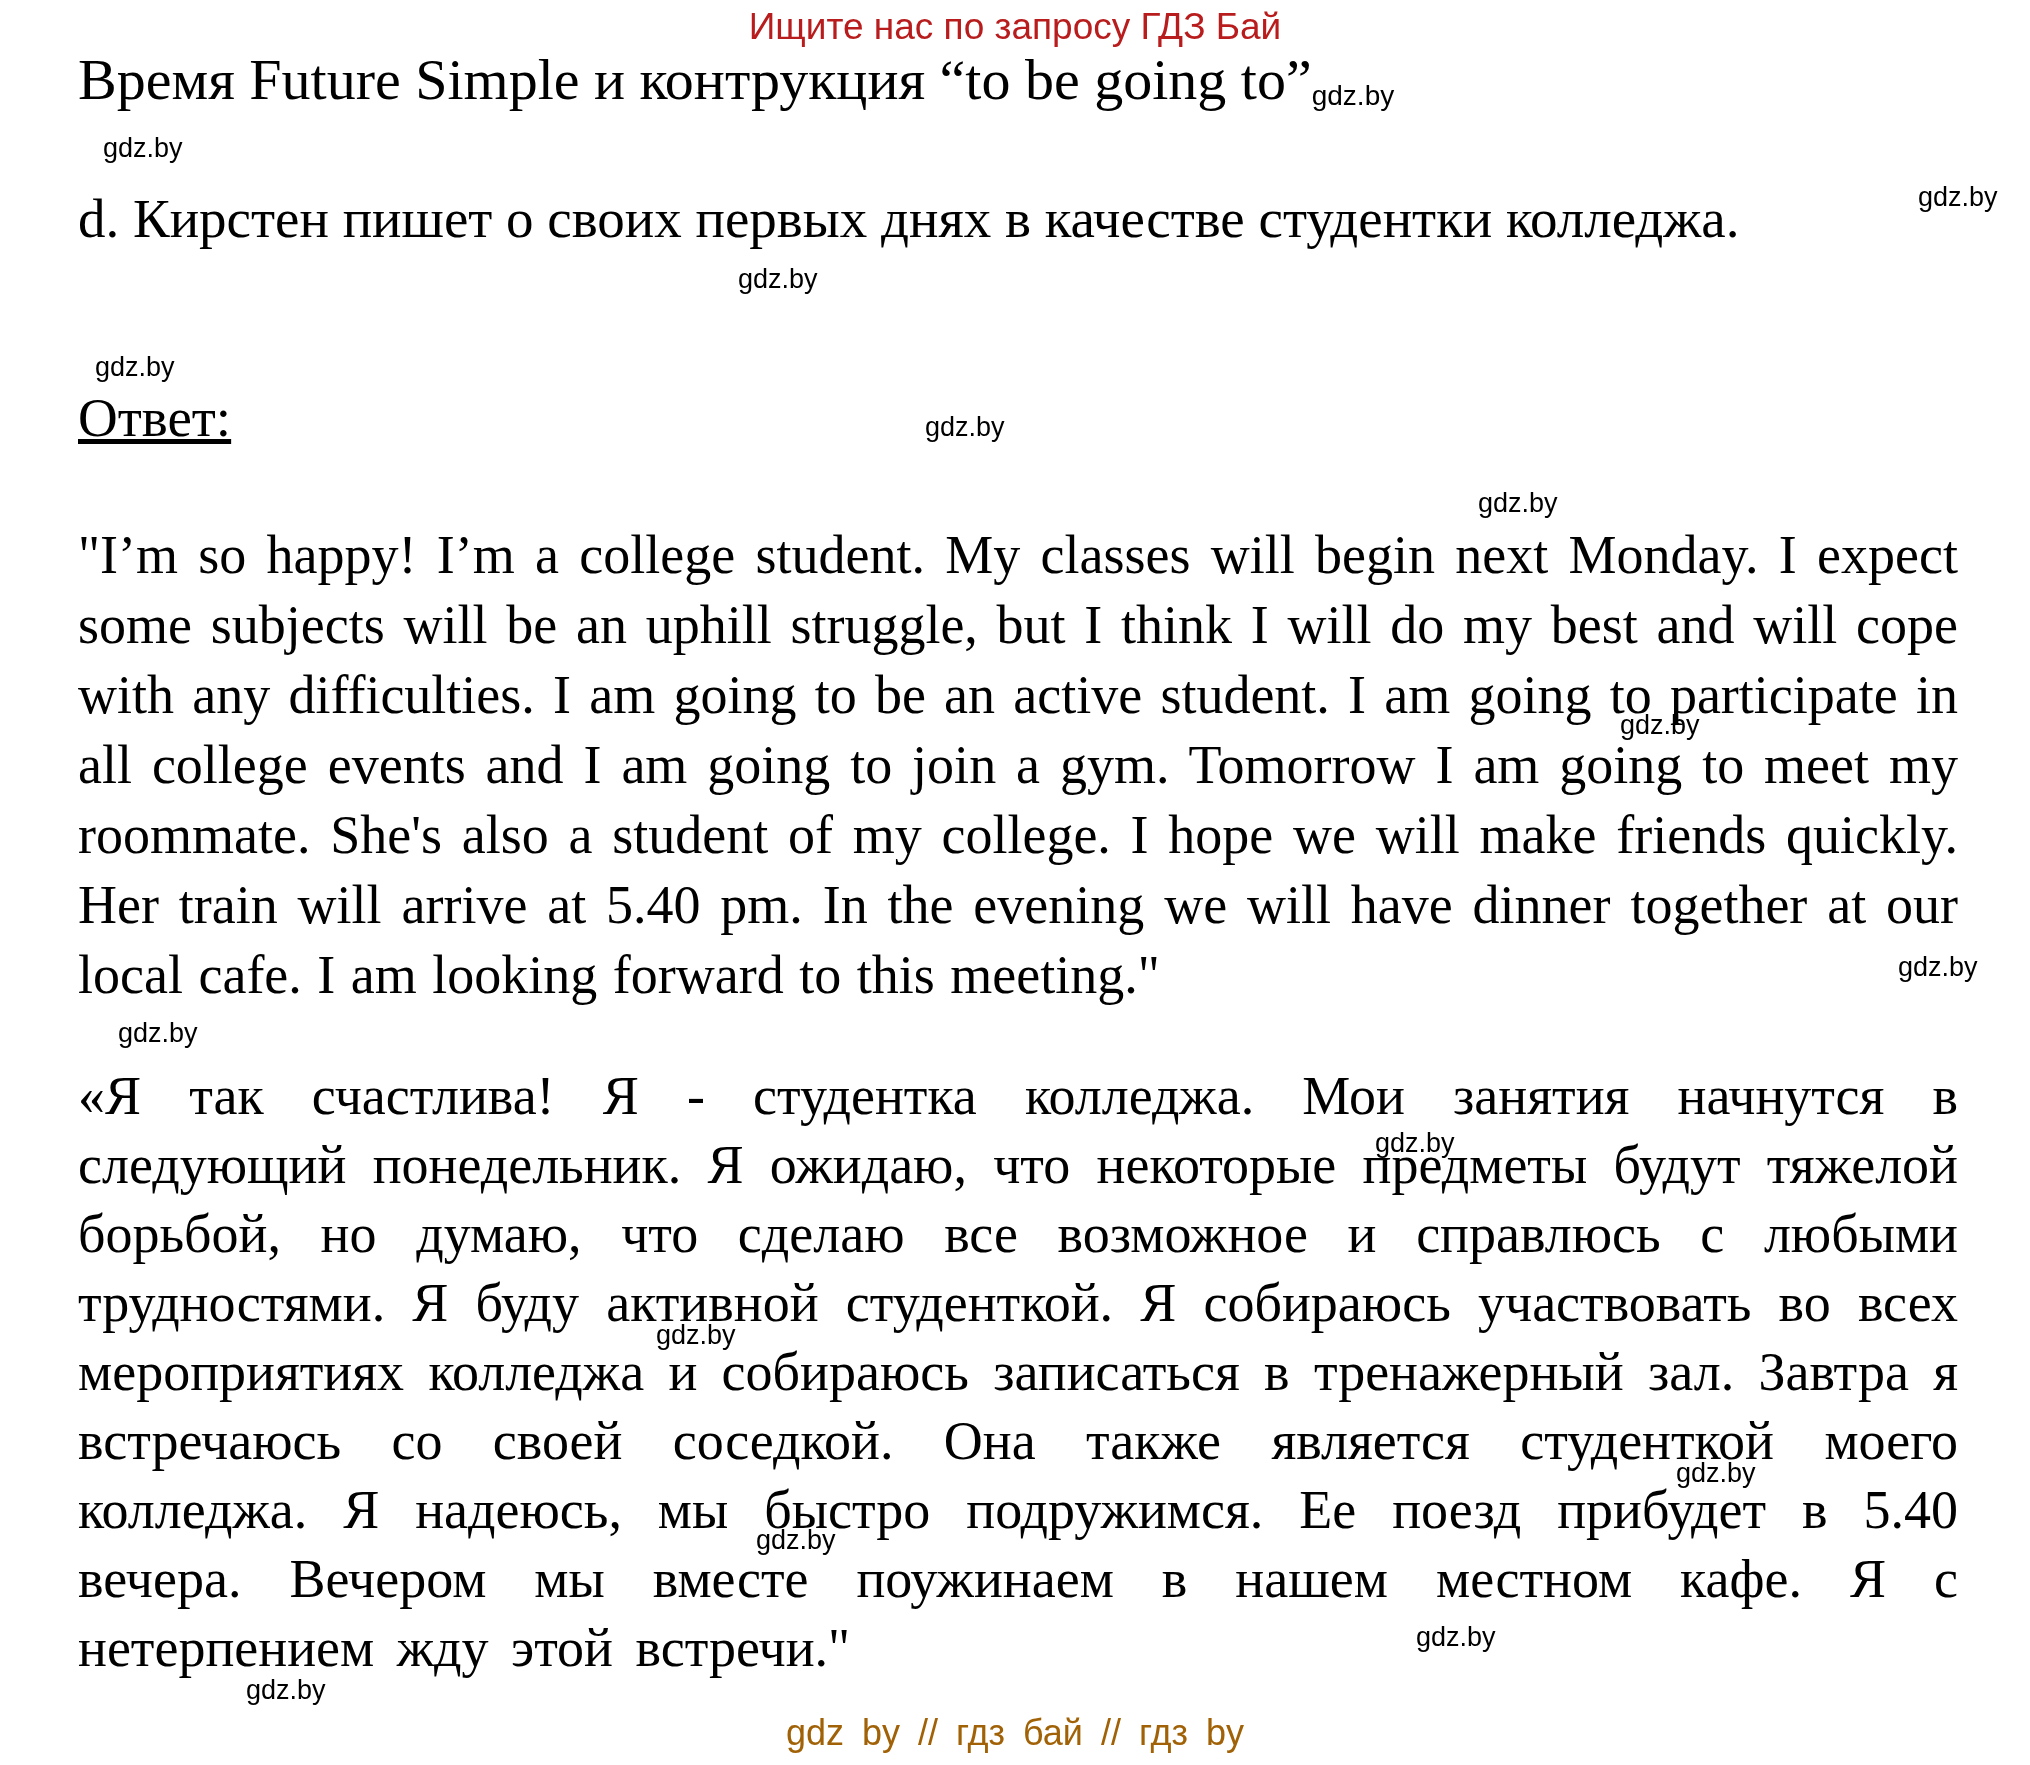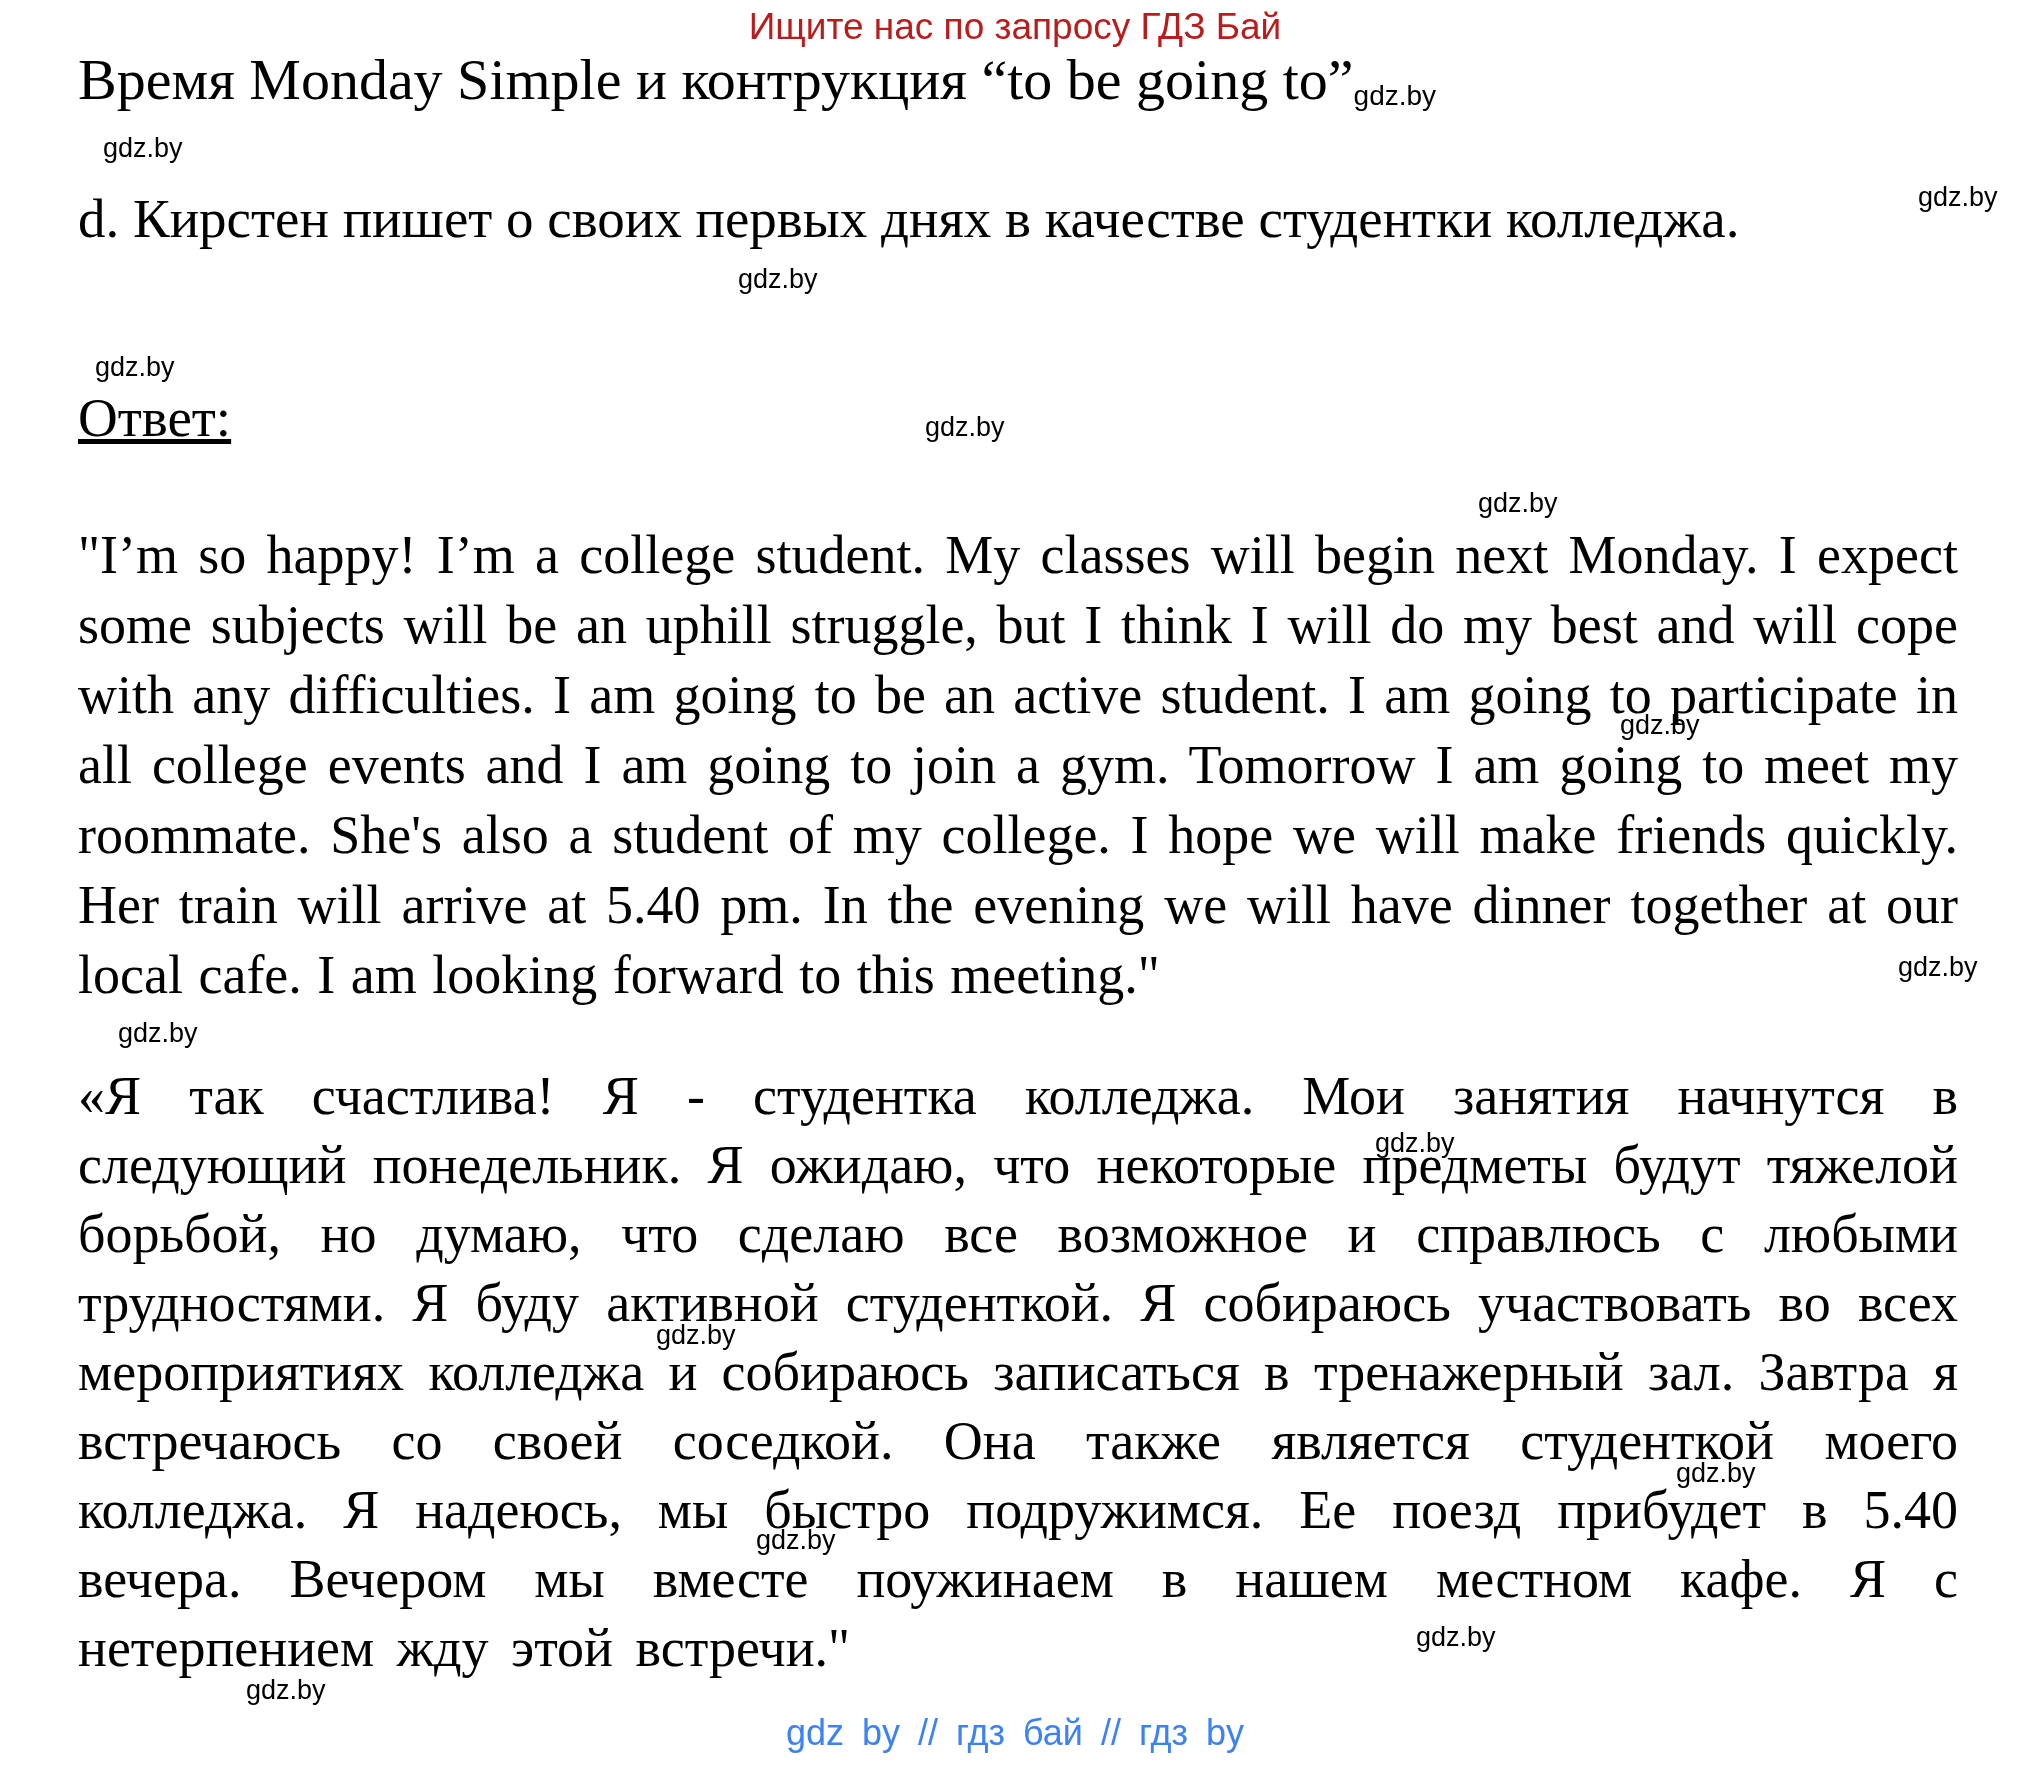--- a/index.html
+++ b/index.html
@@ -59,33 +59,33 @@
     font-size:27px; color:#000000; white-space:nowrap;
   }
 </style>
 </head>
 <body>
 
 <div class="page">
 
   <div class="promo" style="color: #b91c1c;">Ищите нас по запросу ГДЗ Бай</div>
 
-  <h1 class="title"><span>Время Monday Simple и контрукция “to be going to”</span><span class="wm-inline">gdz.by</span></h1>
+  <h1 class="title"><span>Время Future Simple и контрукция “to be going to”</span><span class="wm-inline">gdz.by</span></h1>
 
   <div class="task">
     <div>d. Кирстен пишет о своих первых днях в качестве студентки колледжа.</div>
   </div>
 
   <div class="answer-label">Ответ:</div>
 
   <p class="english"><span>"I’m so happy! I’m a college student. My classes </span><b>will begin</b><span> next Monday. I expect some subjects </span><b>will be</b><span> an uphill struggle, but I think I </span><b>will do</b><span> my best and </span><b>will cope</b><span> with any difficulties. I am going to be an active student. I </span><b>am going to participate</b><span> in all college events and I </span><b>am going to join</b><span> a gym. Tomorrow I </span><b>am going to meet</b><span> my roommate. She's also a student of my college. I hope we </span><b>will make</b><span> friends quickly. Her train will arrive at 5.40 pm. In the evening we </span><b>will have</b><span> dinner together at our local cafe. I </span><b>am looking</b><span> forward to this meeting."</span></p>
 
   <p class="russian">«Я так счастлива! Я - студентка колледжа. Мои занятия начнутся в следующий понедельник. Я ожидаю, что некоторые предметы будут тяжелой борьбой, но думаю, что сделаю все возможное и справлюсь с любыми трудностями. Я буду активной студенткой. Я собираюсь участвовать во всех мероприятиях колледжа и собираюсь записаться в тренажерный зал. Завтра я встречаюсь со своей соседкой. Она также является студенткой моего колледжа. Я надеюсь, мы быстро подружимся. Ее поезд прибудет в 5.40 вечера. Вечером мы вместе поужинаем в нашем местном кафе. Я с нетерпением жду этой встречи."</p>
 
-  <div class="footer" style="color: #3b82f6;">gdz by // гдз бай // гдз by</div>
+  <div class="footer" style="color: #a16207;">gdz by // гдз бай // гдз by</div>
 
   <span class="wm" style="left:103px;top:133px;">gdz.by</span>
   <span class="wm" style="left:1918px;top:182px;">gdz.by</span>
   <span class="wm" style="left:738px;top:264px;">gdz.by</span>
   <span class="wm" style="left:95px;top:352px;">gdz.by</span>
   <span class="wm" style="left:925px;top:412px;">gdz.by</span>
   <span class="wm" style="left:1478px;top:488px;">gdz.by</span>
   <span class="wm" style="left:1620px;top:710px;">gdz.by</span>
   <span class="wm" style="left:1898px;top:952px;">gdz.by</span>
   <span class="wm" style="left:118px;top:1018px;">gdz.by</span>

